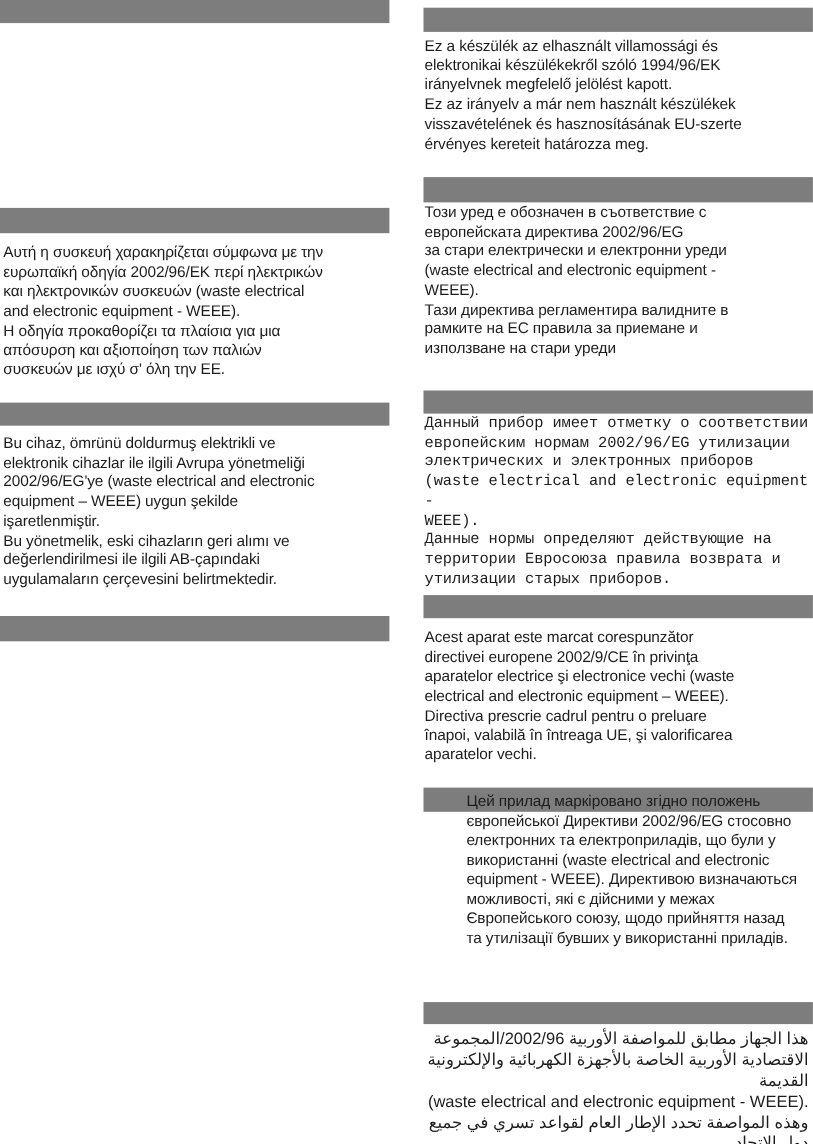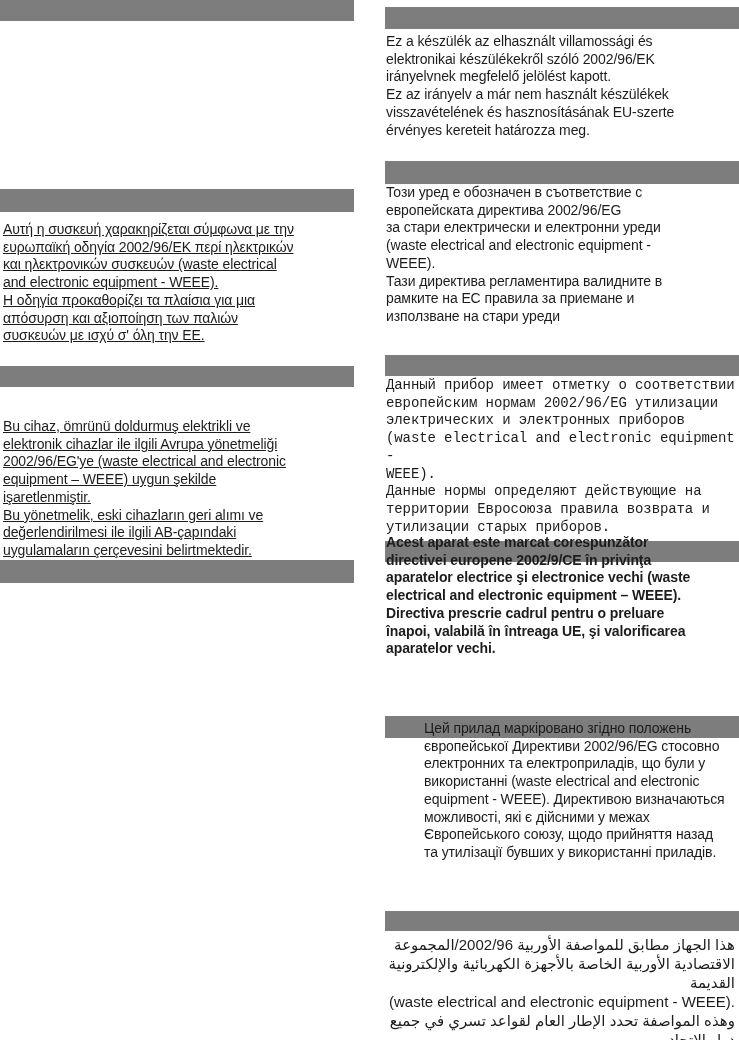--- a/index.html
+++ b/index.html
@@ -23,21 +23,21 @@
   .bar-left  { left: 0;     width: 354px; }
   .bar-right { left: 385px; width: 354px; }
 
   .para {
     position: absolute;
     font-size: 14px;
     line-height: 17.7px;
     white-space: pre-line;
     letter-spacing: -0.1px;
   }
-  .para-left  { left: 3px;   width: 348px; text-decoration: underline; }
+  .para-left  { left: 3px;   width: 348px; }
   .para-right { left: 386px; width: 350px; }
 
   .para-arabic {
     position: absolute;
     left: 366px;
     right: 4px;
     direction: rtl;
     text-align: right;
     font-size: 15px;
     line-height: 19px;
@@ -62,31 +62,31 @@
   <div class="bar bar-right" style="top: 911px; height: 20px;"></div>
 
   <div class="para para-left" style="top: 221px;">Αυτή η συσκευή χαρακηρίζεται σύμφωνα με την
 ευρωπαϊκή οδηγία 2002/96/ΕΚ περί ηλεκτρικών
 και ηλεκτρονικών συσκευών (waste electrical
 and electronic equipment - WEEE).
 Η οδηγία προκαθορίζει τα πλαίσια για μια
 απόσυρση  και αξιοποίηση των παλιών
 συσκευών με ισχύ σ' όλη την ΕΕ.</div>
 
-  <div class="para para-left" style="top: 394px; margin-top: 24px;">Bu cihaz, ömrünü doldurmuş elektrikli ve
+  <div class="para para-left" style="top: 394px;">Bu cihaz, ömrünü doldurmuş elektrikli ve
 elektronik cihazlar ile ilgili Avrupa yönetmeliği
 2002/96/EG'ye (waste electrical and electronic
 equipment – WEEE) uygun şekilde
 işaretlenmiştir.
 Bu yönetmelik, eski cihazların geri alımı ve
 değerlendirilmesi ile ilgili AB-çapındaki
 uygulamaların çerçevesini belirtmektedir.</div>
 
   <div class="para para-right" style="top: 33px;">Ez a készülék az elhasznált villamossági és
-elektronikai készülékekről szóló 2002/96/EK
+elektronikai készülékekről szóló 1994/96/EK
 irányelvnek megfelelő jelölést kapott.
 Ez az irányelv a már nem használt készülékek
 visszavételének és hasznosításának EU-szerte
 érvényes kereteit határozza meg.</div>
 
   <div class="para para-right" style="top: 184px;">Този уред е обозначен в съответствие с
 европейската директива 2002/96/EG
 за стари електрически и електронни уреди
 (waste electrical and electronic equipment -
 WEEE).
@@ -96,21 +96,21 @@
 
   <div class="para para-right" style="top: 377px; font-family: Liberation Mono, monospace;">Данный прибор имеет отметку о соответствии
 европейским нормам 2002/96/EG утилизации
 электрических и электронных приборов
 (waste electrical and electronic equipment -
 WEEE).
 Данные нормы определяют действующие на
 территории Евросоюза правила возврата и
 утилизации старых приборов.</div>
 
-  <div class="para para-right" style="top: 534px; font-weight: bold;">Acest aparat este marcat corespunzător
+  <div class="para para-right" style="top: 571px;">Acest aparat este marcat corespunzător
 directivei europene 2002/9/CE în privinţa
 aparatelor electrice şi electronice vechi (waste
 electrical and electronic equipment – WEEE).
 Directiva prescrie cadrul pentru o preluare
 înapoi, valabilă în întreaga UE, şi valorificarea
 aparatelor vechi.</div>
 
   <div class="para para-right" style="top: 720px; margin-left: 38px;">Цей прилад маркіровано згідно положень
 європейської Директиви 2002/96/EG стосовно
 електронних та електроприладів, що були у

